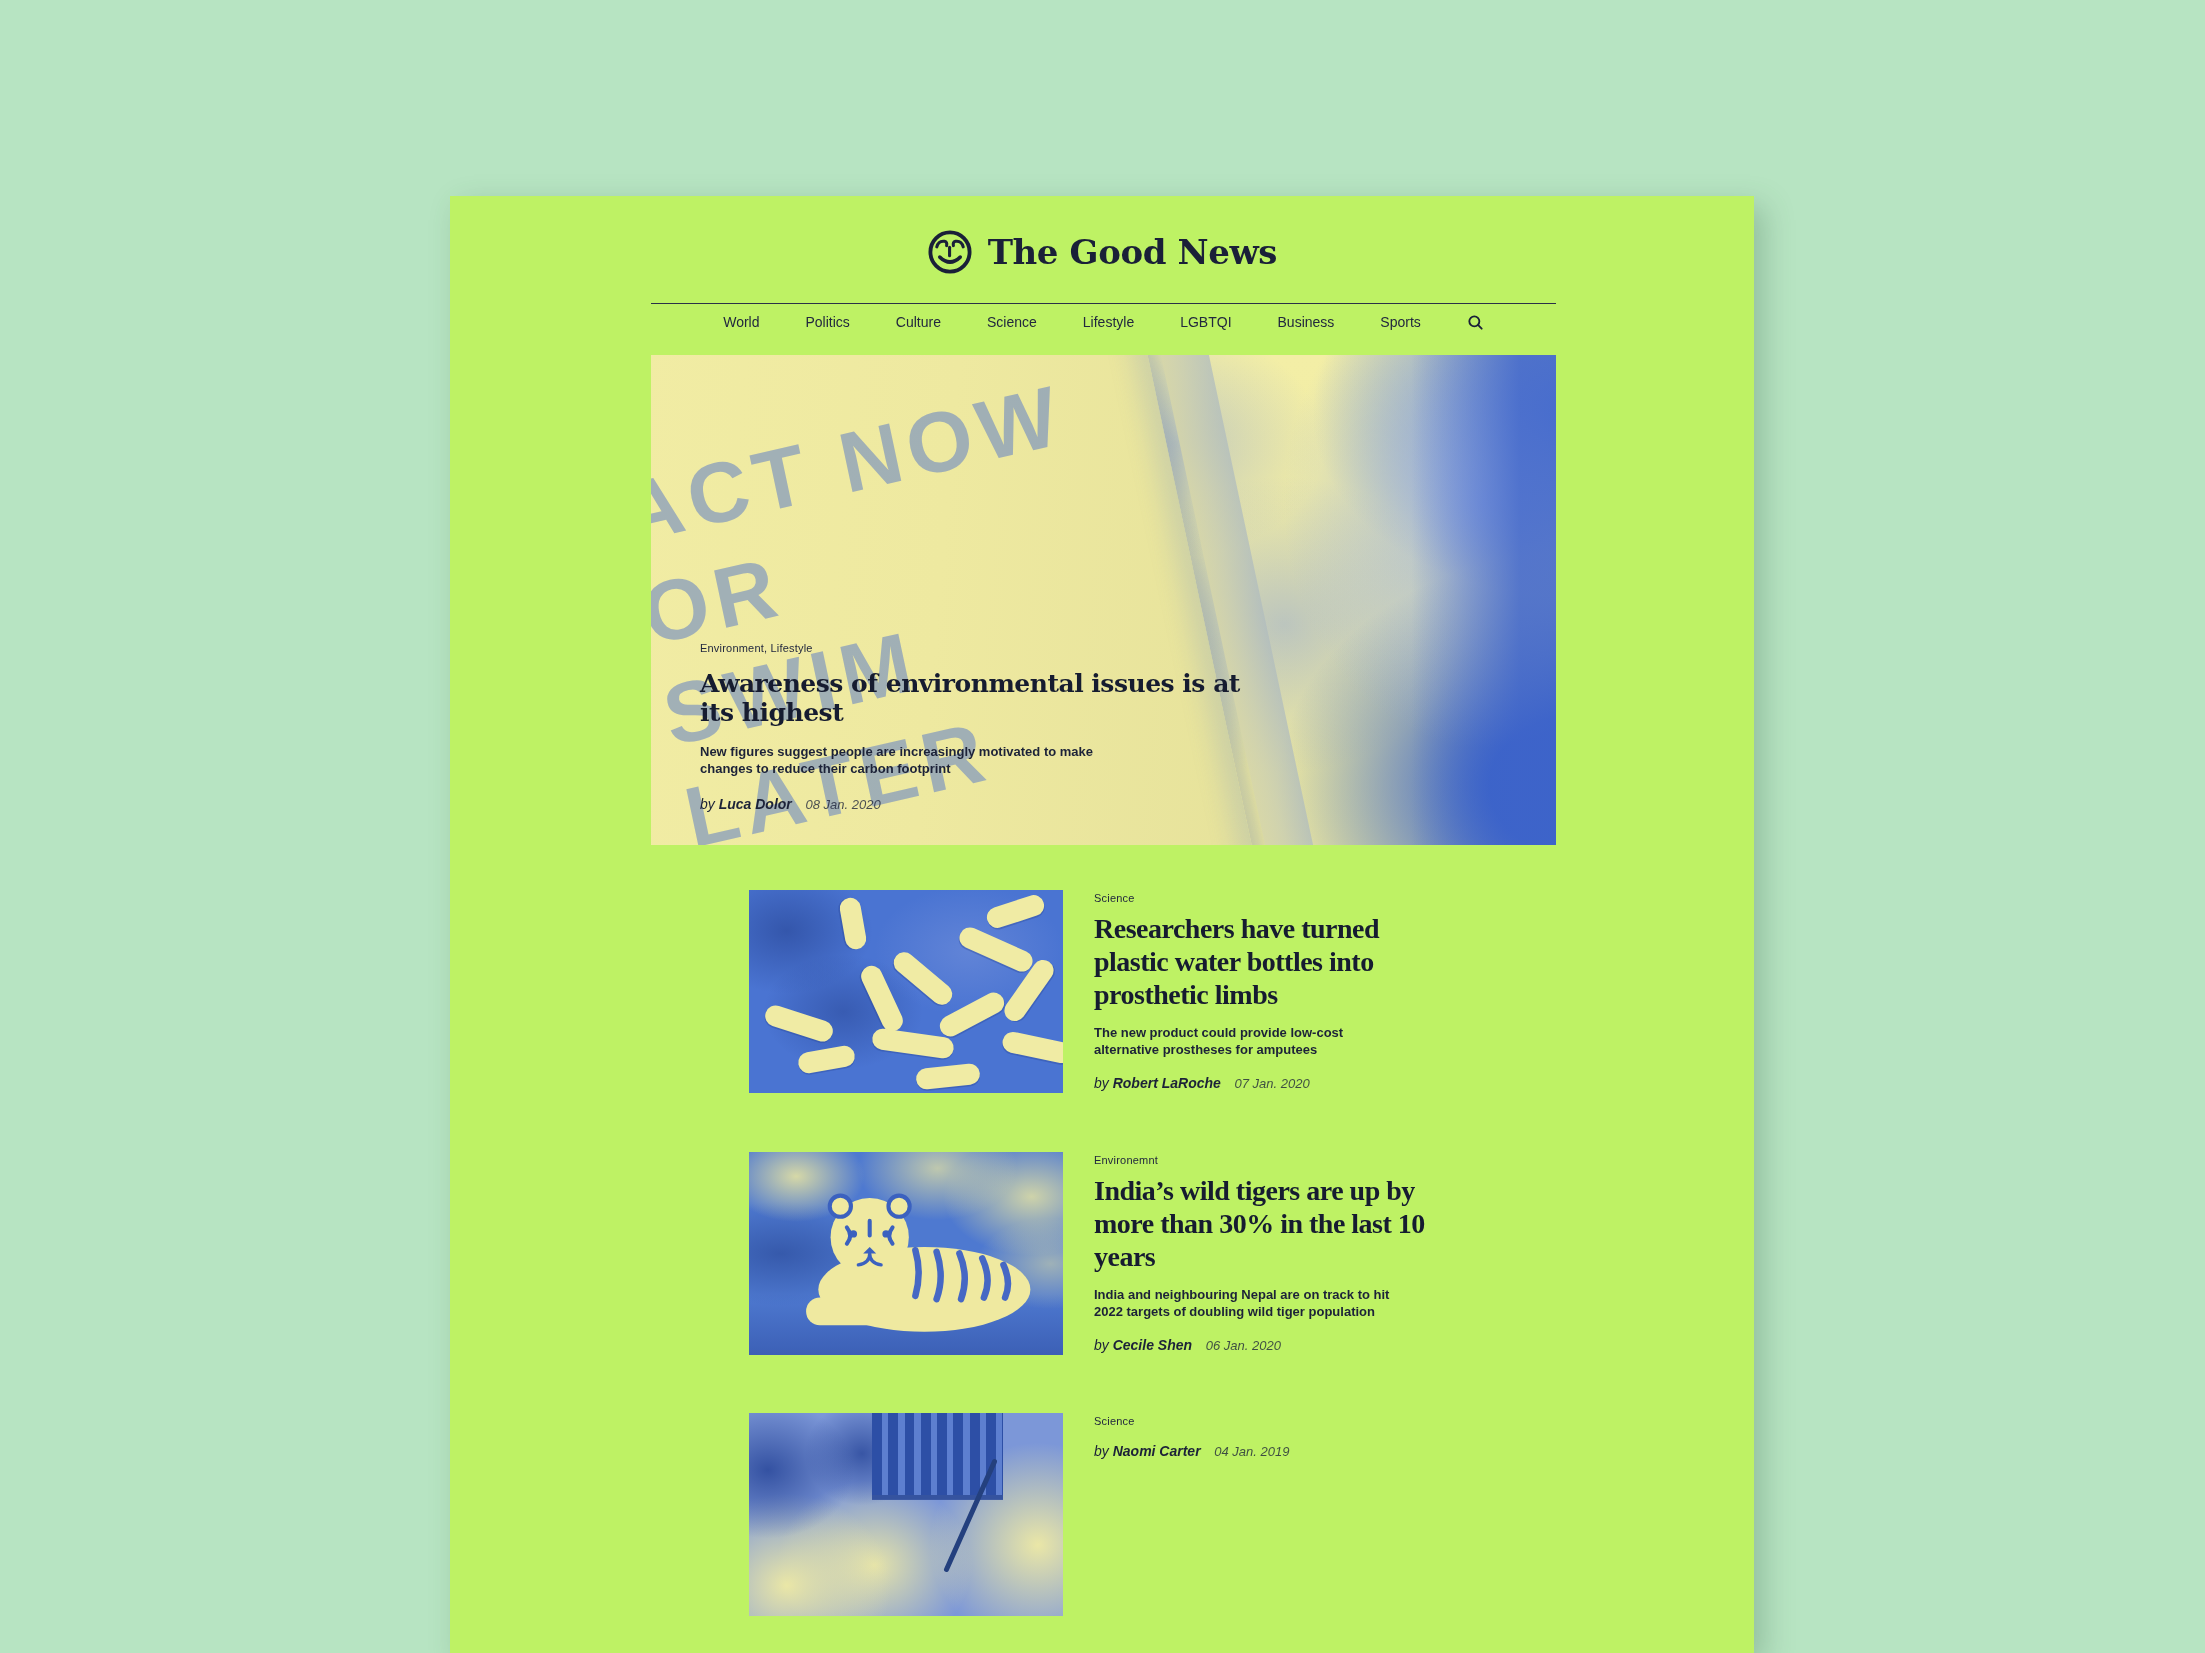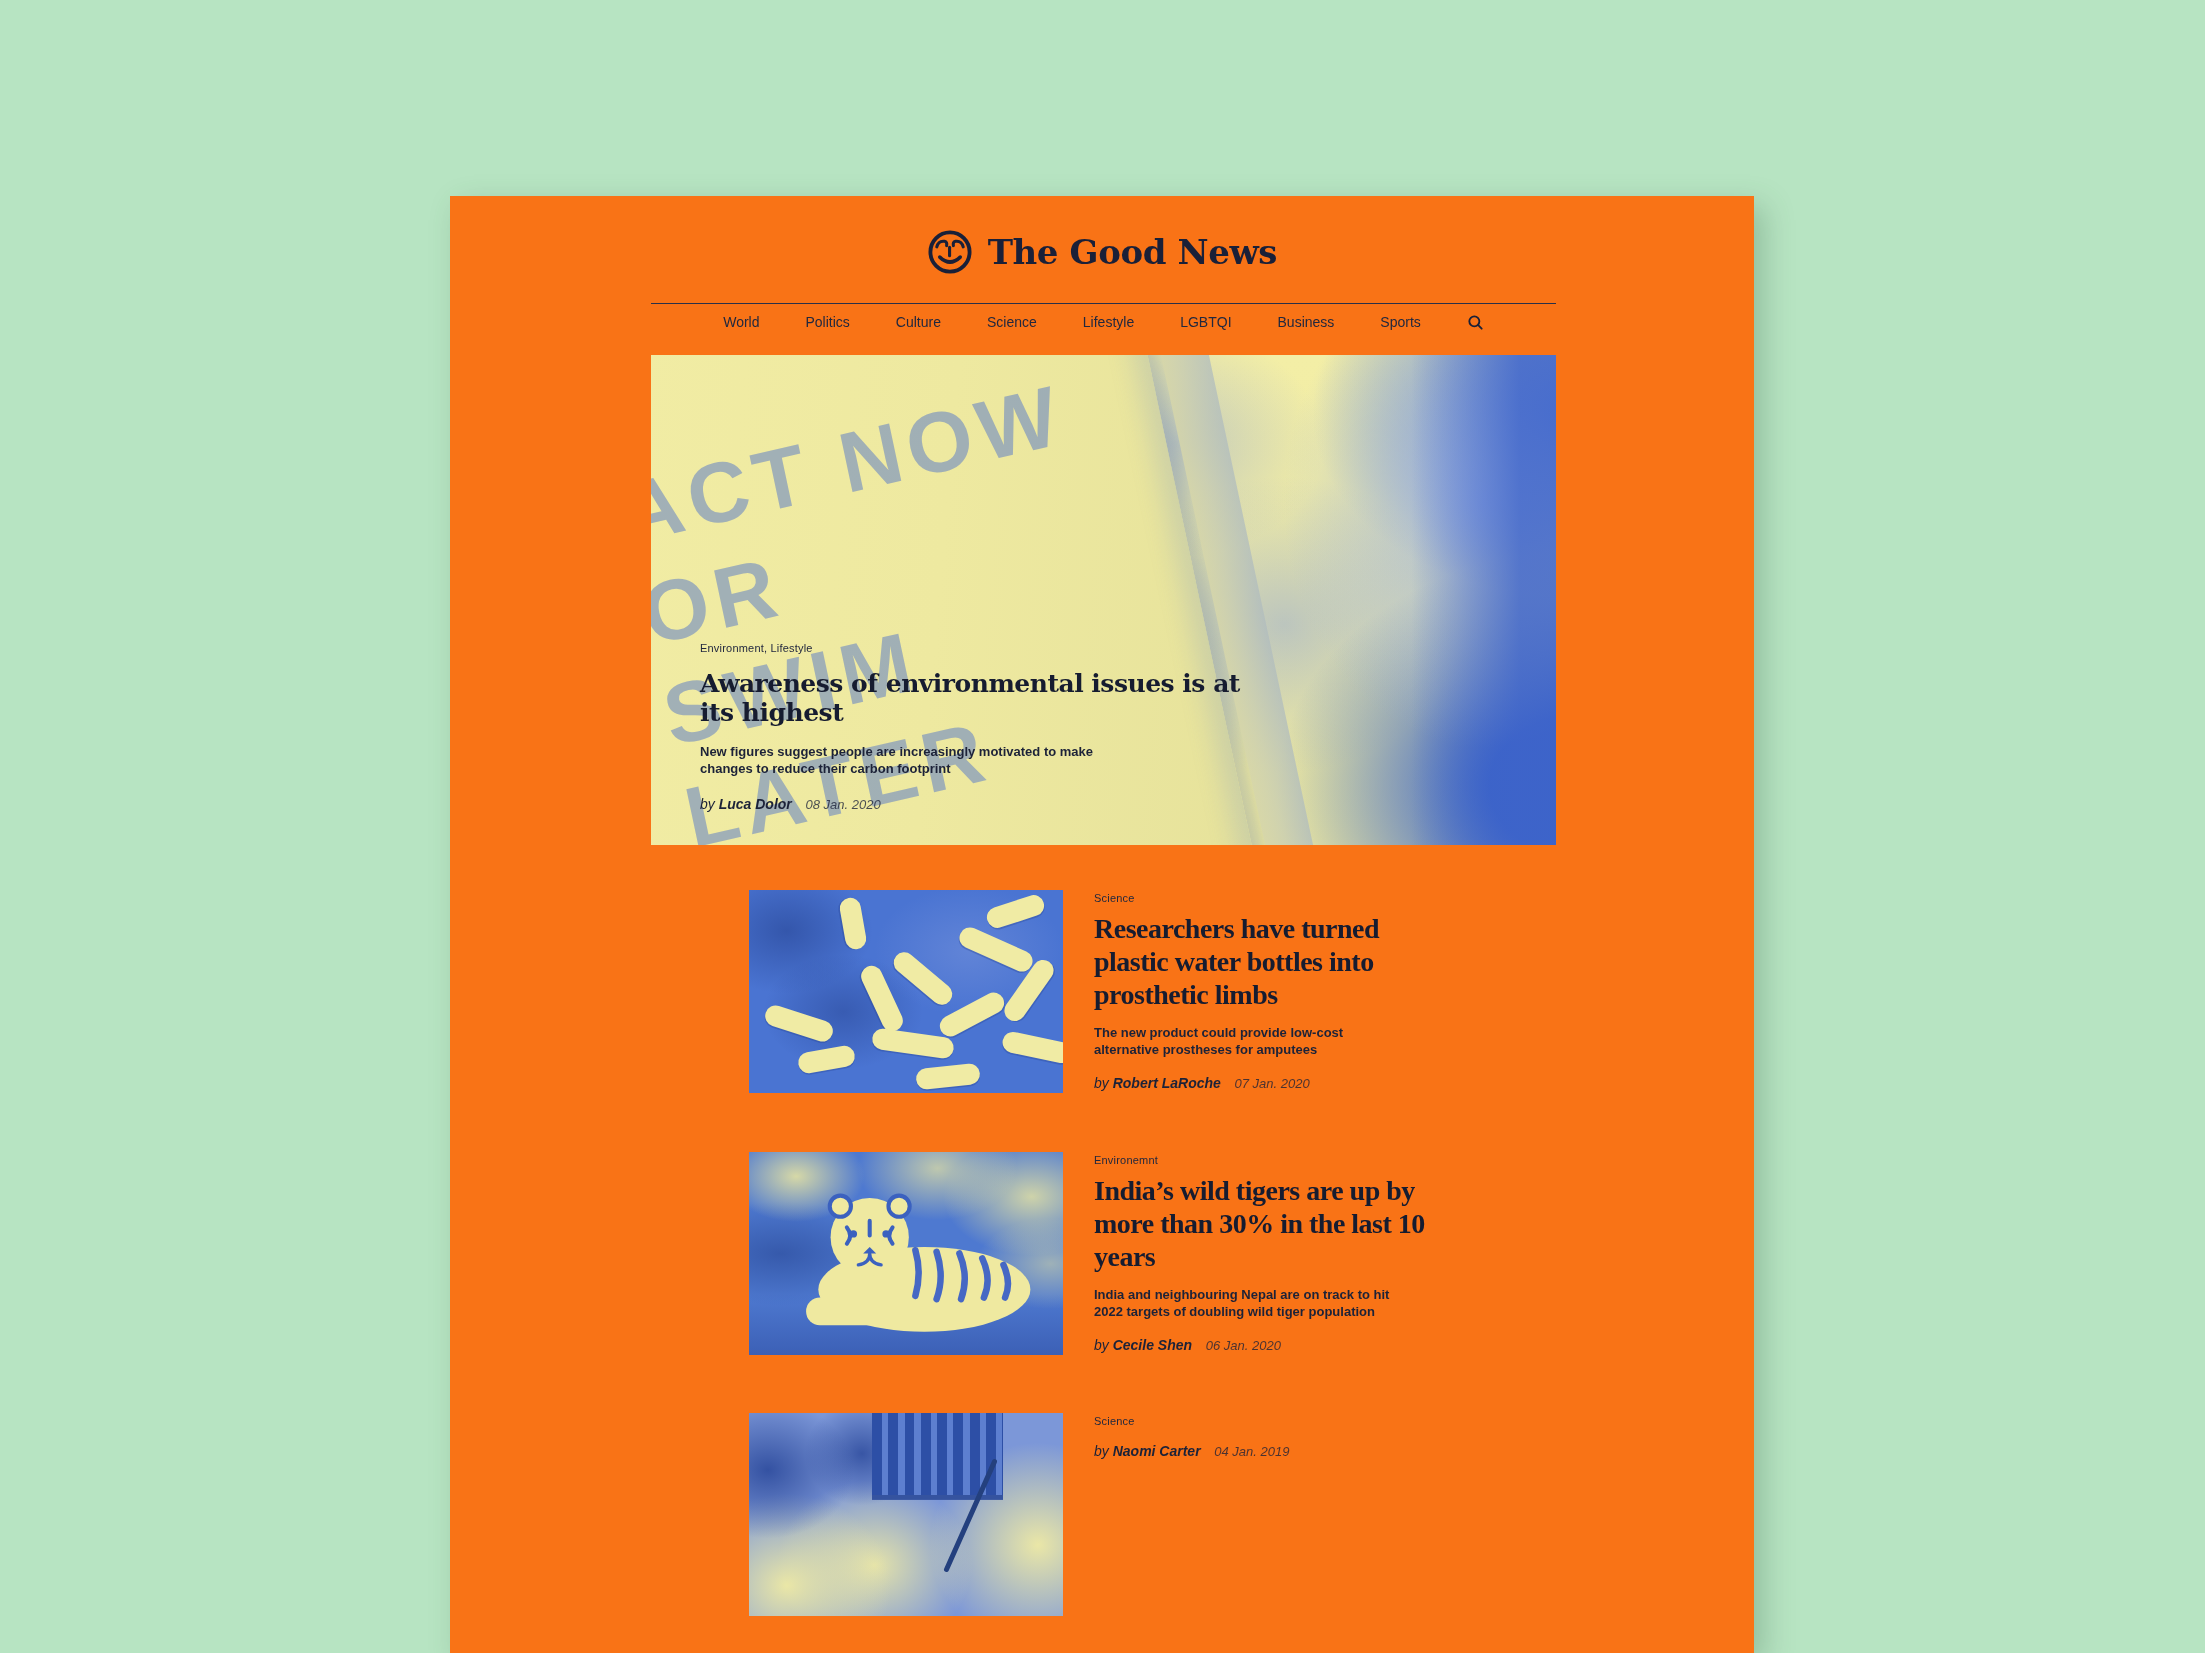--- a/index.html
+++ b/index.html
@@ -7,21 +7,21 @@
   body {
     background:#b7e4c2;
     font-family:"Liberation Sans", sans-serif;
     color:#1a2038;
     position:relative;
     overflow:hidden;
   }
   .page {
     position:absolute; left:450px; top:196px;
     width:1304px; height:1458px;
-    background:#f97316;
+    background:#bef264;
     box-shadow:9.8px 9.8px 28px rgba(52,92,66,.28);
     padding-left:48px;
   }
   
   .masthead {
     position:absolute; top:33px; left:0; width:100%;
     display:flex; align-items:center; justify-content:center; gap:14.7px;
   }
   .logo-icon { width:46px; height:46px; }
   .brand-title {

